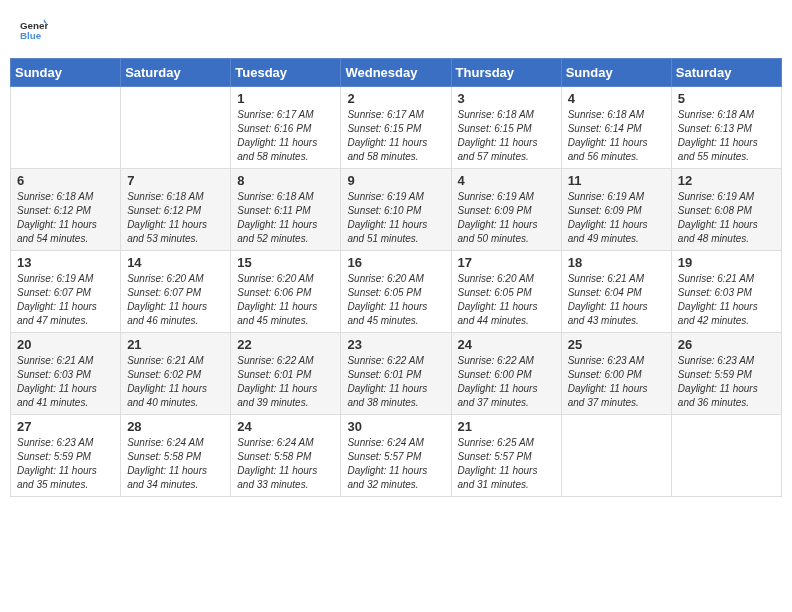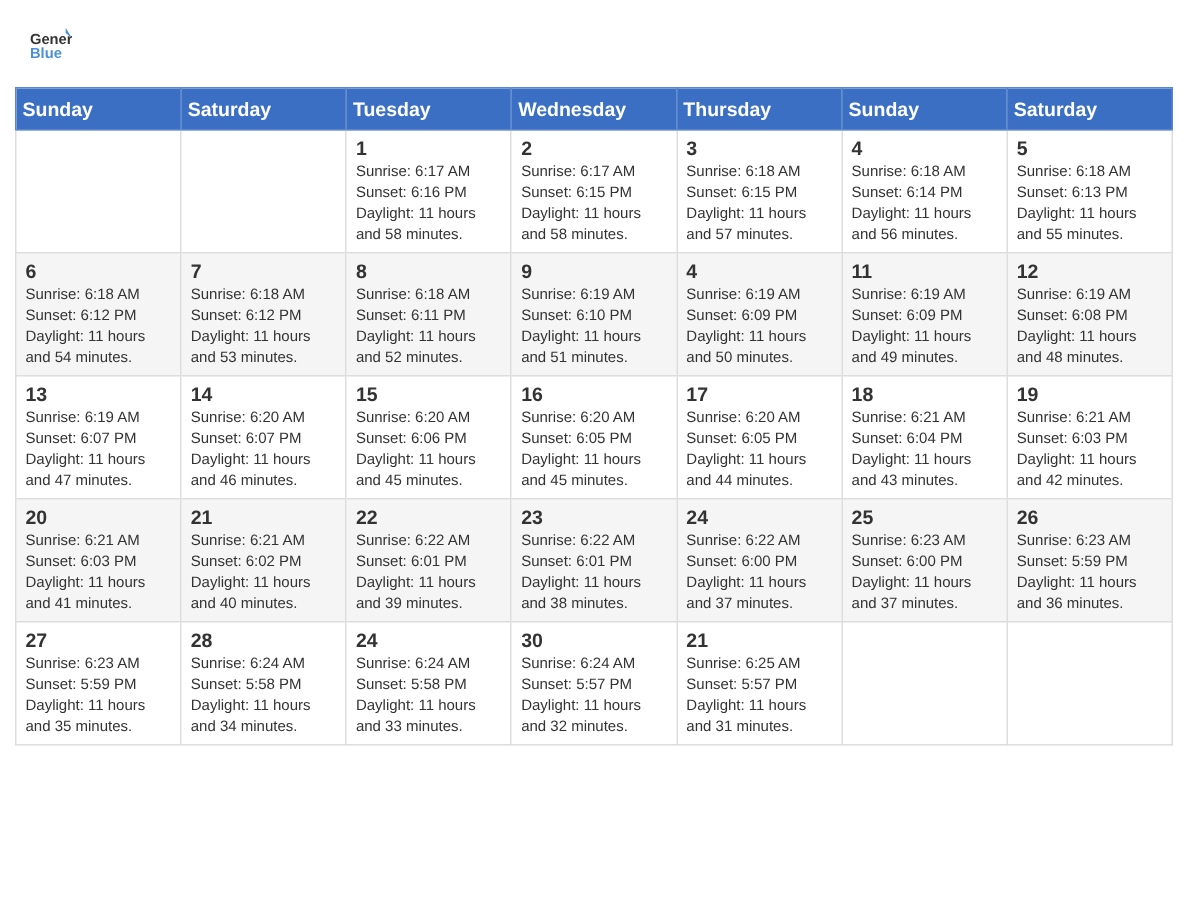--- a/index.html
+++ b/index.html
@@ -66,20 +66,21 @@
       font-size: 13px;
       font-weight: bold;
       color: #333;
       display: block;
       margin-bottom: 2px;
     }
     .day-info {
       font-size: 10px;
       line-height: 1.4;
       color: #333;
+      font-style: italic;
     }
     .row-shaded td {
       background-color: #f5f5f5;
     }
     .row-white td {
       background-color: #ffffff;
     }
     .empty-cell {
       background-color: #f9f9f9;
     }

